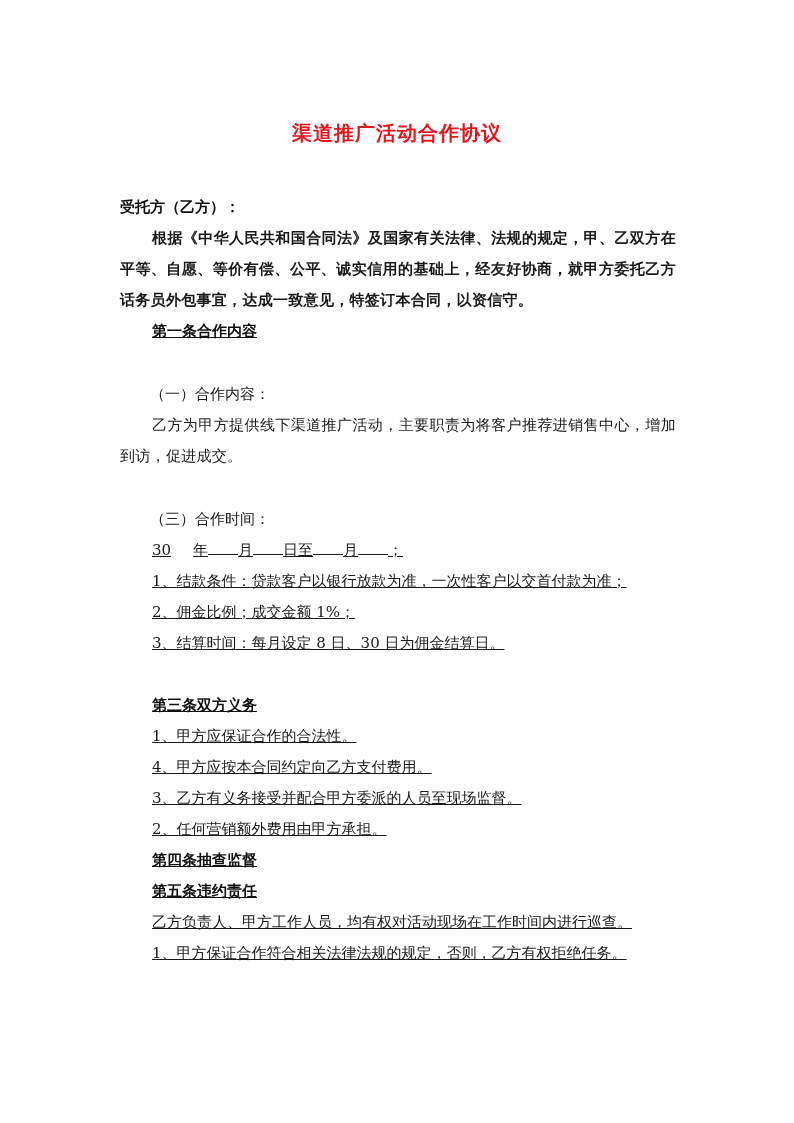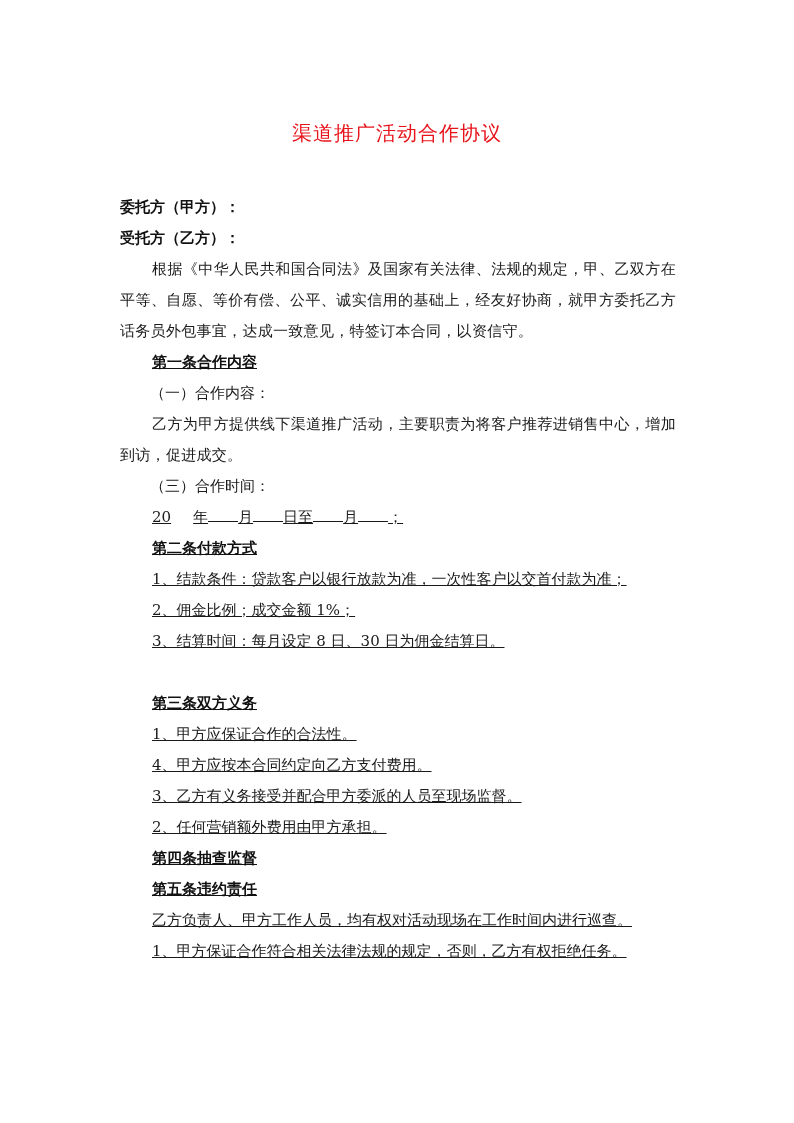--- a/index.html
+++ b/index.html
@@ -22,21 +22,21 @@
       height: 1123px;
       background: #fff;
     }
     .title {
       position: absolute;
       top: 118px;
       left: 0;
       width: 794px;
       text-align: center;
       font-size: 20px;
-      font-weight: normal;
+      font-weight: bold;
       color: #e8141c;
       letter-spacing: 1px;
       line-height: 30px;
     }
     .body {
       position: absolute;
       top: 192px;
       left: 120px;
       width: 556px;
       font-size: 15px;
@@ -44,21 +44,21 @@
     }
     .line {
       white-space: nowrap;
       height: 31px;
     }
     .bold {
       font-weight: bold;
       color: #111;
     }
     .indent { padding-left: 32px; text-decoration: underline; }
-    .indent-h { padding-left: 30px; }
+    .indent-h { padding-left: 30px; margin-top: 32px; }
     .para {
       text-indent: 32px;
       white-space: normal;
       text-align: justify;
       text-align-last: left;
       letter-spacing: 0.3px;
     }
     .gap { height: 31px; }
     .blank {
       display: inline-block;
@@ -71,35 +71,33 @@
   </style>
 </head>
 <body>
 
 <div class="page">
 
   <div class="title">渠道推广活动合作协议</div>
 
   <div class="body">
 
-    <div class="line bold">委托方（甲方）：</div>
     <div class="line bold">受托方（乙方）：</div>
 
-    <div class="para" style="margin-bottom:0;">根据《中华人民共和国合同法》及国家有关法律、法规的规定，甲、乙双方在平等、自愿、等价有偿、公平、诚实信用的基础上，经友好协商，就甲方委托乙方话务员外包事宜，达成一致意见，特签订本合同，以资信守。</div>
+    <div class="para" style="margin-bottom:0;font-weight:bold;">根据《中华人民共和国合同法》及国家有关法律、法规的规定，甲、乙双方在平等、自愿、等价有偿、公平、诚实信用的基础上，经友好协商，就甲方委托乙方话务员外包事宜，达成一致意见，特签订本合同，以资信守。</div>
 
     <div class="line bold indent">第一条合作内容</div>
     <div class="line indent-h">（一）合作内容：</div>
     <div class="para">乙方为甲方提供线下渠道推广活动，主要职责为将客户推荐进销售中心，增加到访，促进成交。</div>
     <div class="line indent-h">（三）合作时间：</div>
 
     <div class="line indent">
-      <span>20</span><span class="sp"></span><span>年</span><span class="blank"></span><span>月</span><span class="blank"></span><span>日至</span><span class="blank"></span><span>月</span><span class="blank"></span><span>；</span>
+      <span>30</span><span class="sp"></span><span>年</span><span class="blank"></span><span>月</span><span class="blank"></span><span>日至</span><span class="blank"></span><span>月</span><span class="blank"></span><span>；</span>
     </div>
 
-    <div class="line bold indent">第二条付款方式</div>
     <div class="line indent">1、结款条件：贷款客户以银行放款为准，一次性客户以交首付款为准；</div>
     <div class="line indent">2、佣金比例；成交金额 1%；</div>
     <div class="line indent">3、结算时间：每月设定 8 日、30 日为佣金结算日。</div>
 
     <div class="gap"></div>
 
     <div class="line bold indent">第三条双方义务</div>
     <div class="line indent">1、甲方应保证合作的合法性。</div>
     <div class="line indent">4、甲方应按本合同约定向乙方支付费用。</div>
     <div class="line indent">3、乙方有义务接受并配合甲方委派的人员至现场监督。</div>

